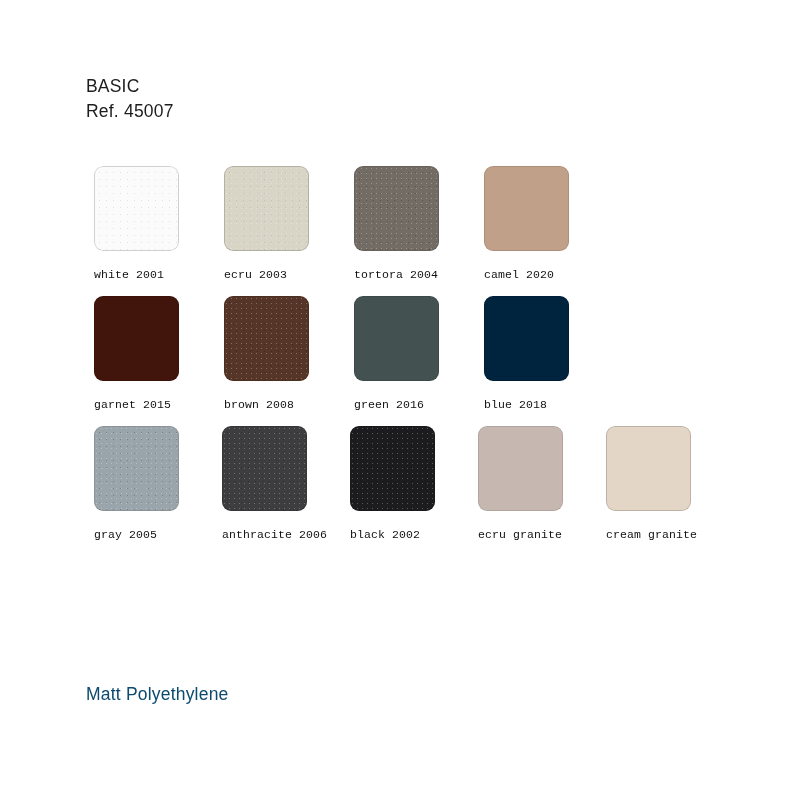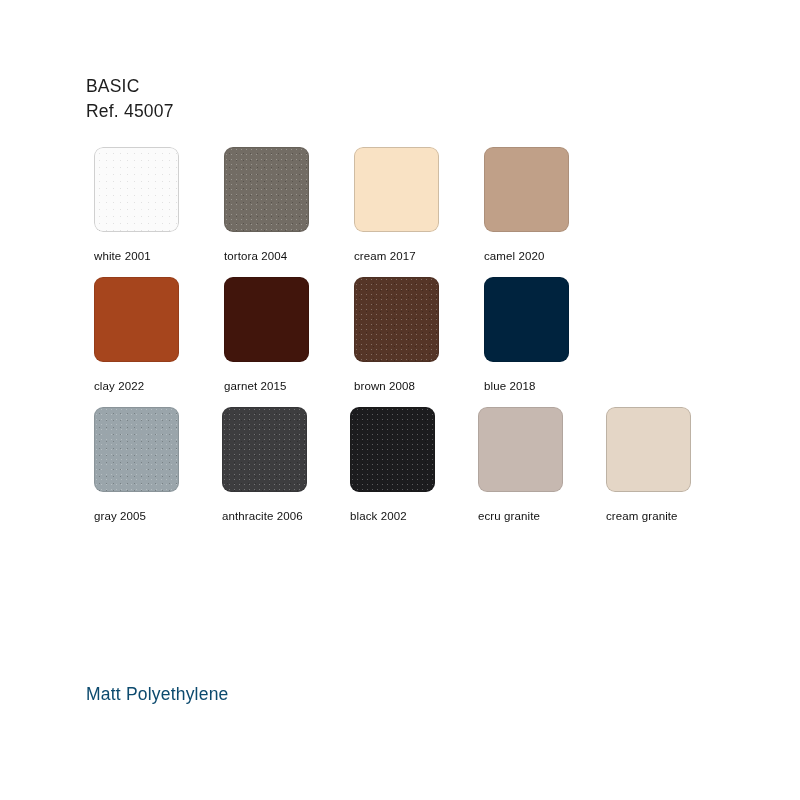--- a/index.html
+++ b/index.html
@@ -31,22 +31,23 @@
     font-size: 17.5px;
     line-height: 25px;
     letter-spacing: 0.2px;
     color: #1d1d1d;
     white-space: nowrap;
   }
   
   .grid {
     position: absolute;
     left: 94px;
-    top: 147px;
+    top: 166px;
     width: 640px;
+    font-family: Liberation Mono, monospace;
   }
   .row {
     display: flex;
     height: 130px;
   }
   .cell {
     width: 130px;
     box-sizing: border-box;
   }
 
@@ -125,44 +126,44 @@
     <div class="line">Ref. 45007</div>
   </div>
 
   <div class="grid">
       <div class="row">
         <div class="cell">
           <div class="chip tex-soft light" style="background-color: rgb(251, 251, 251);"></div>
           <div class="caption">white 2001</div>
         </div>
         <div class="cell">
+          <div class="chip tex-soft light" style="background-color: rgb(216, 212, 198);"></div>
+          <div class="caption">ecru 2003</div>
+        </div>
+        <div class="cell">
           <div class="chip tex" style="background-color: rgb(114, 108, 100);"></div>
           <div class="caption">tortora 2004</div>
-        </div>
-        <div class="cell">
-          <div class="chip light" style="background-color: rgb(249, 226, 196);"></div>
-          <div class="caption">cream 2017</div>
         </div>
         <div class="cell">
           <div class="chip" style="background-color: rgb(192, 160, 136);"></div>
           <div class="caption">camel 2020</div>
         </div>
       </div>
       <div class="row">
         <div class="cell">
-          <div class="chip" style="background-color: rgb(166, 69, 29);"></div>
-          <div class="caption">clay 2022</div>
-        </div>
-        <div class="cell">
           <div class="chip" style="background-color: rgb(65, 21, 12);"></div>
           <div class="caption">garnet 2015</div>
         </div>
         <div class="cell">
           <div class="chip tex" style="background-color: rgb(85, 53, 39);"></div>
           <div class="caption">brown 2008</div>
+        </div>
+        <div class="cell">
+          <div class="chip" style="background-color: rgb(67, 82, 81);"></div>
+          <div class="caption">green 2016</div>
         </div>
         <div class="cell">
           <div class="chip" style="background-color: rgb(0, 35, 62);"></div>
           <div class="caption">blue 2018</div>
         </div>
       </div>
       <div class="row">
         <div class="cell">
           <div class="chip tex" style="background-color: rgb(154, 165, 171);"></div>
           <div class="caption">gray 2005</div>

